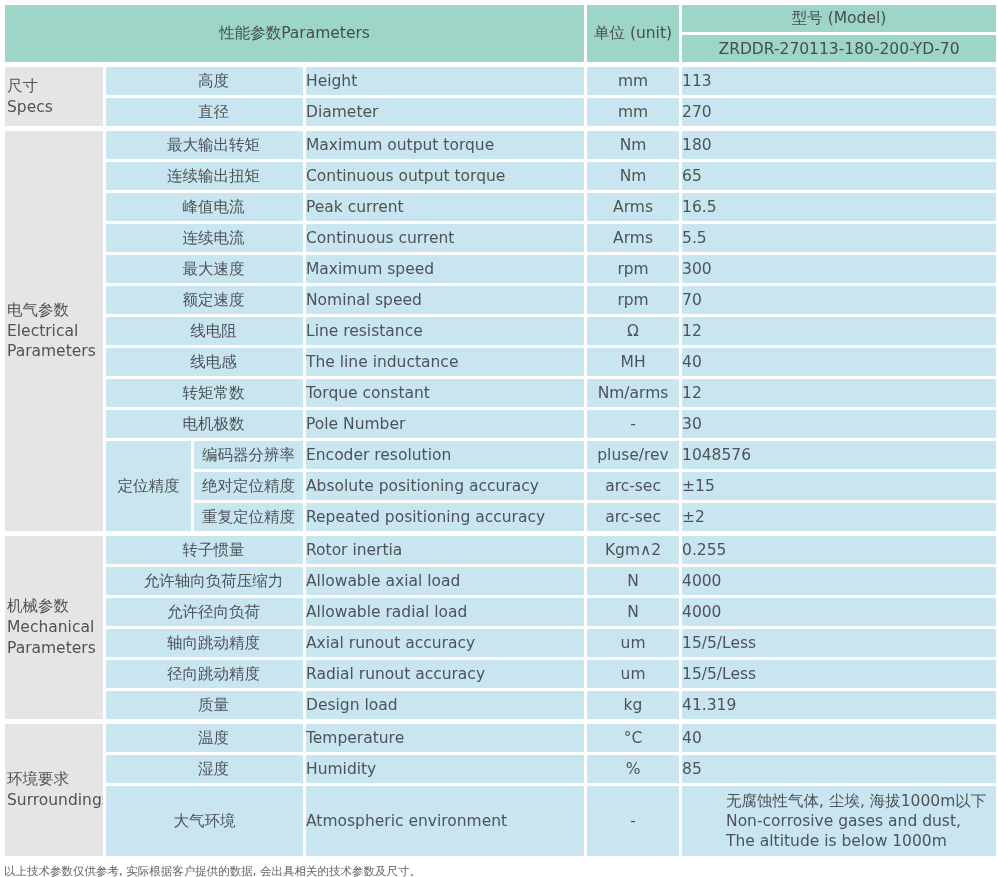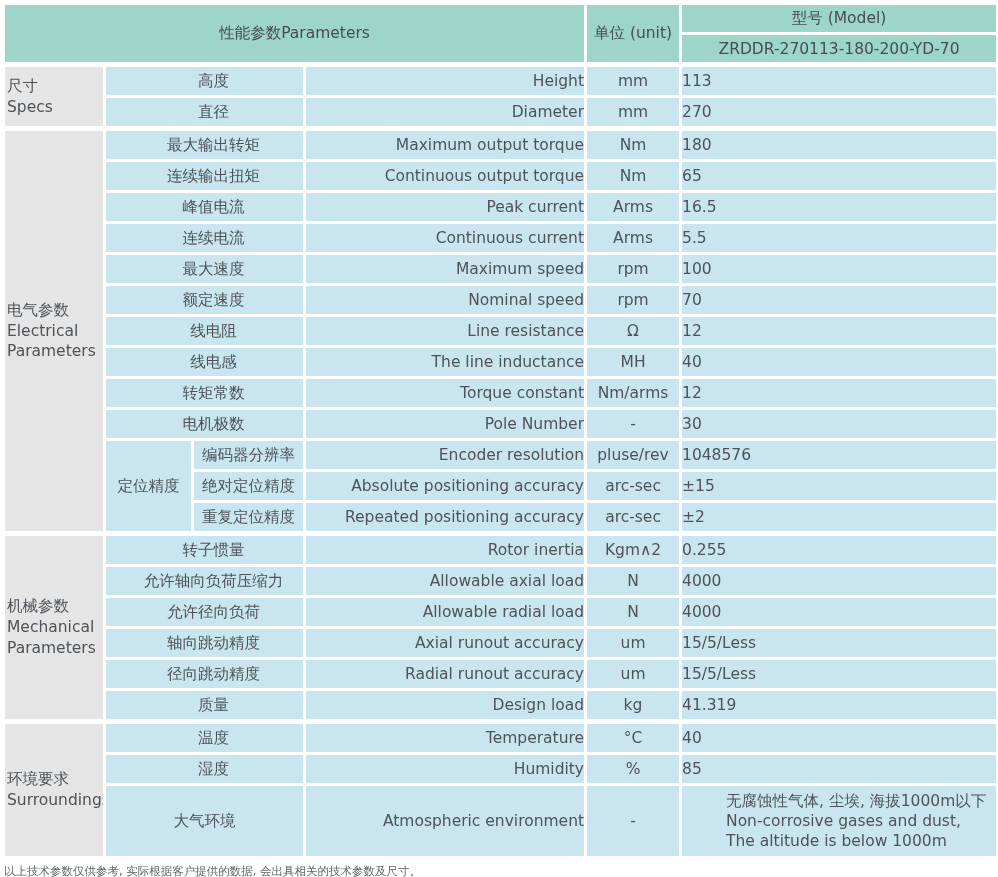--- a/index.html
+++ b/index.html
@@ -36,21 +36,21 @@
   td.section {
     background:#e5e5e5;
     text-align:left;
     line-height:1.35;
     white-space:normal;
     padding:0 2px;
   }
   td.cn   { text-align:center; padding-left:18px; }
   td.sub  { text-align:center; }
   td.grp  { text-align:center; }
-  td.en   { text-align:right; padding-left:6px; }
+  td.en   { text-align:left; }
   td.unit { text-align:center;margin-top:32px; }
   td.val  { }
   tr.st > th, tr.st > td { border-top-width:5px; }
   td.atmval { line-height:1.3; padding:4px 0; height:62px; }
   td.atmval span { display:block;margin-left:44px; }
   .footer { margin:5px 0 0 4px; color:#5e6569; }
   .footer .f-cn { font-size:11.5px; line-height:1.3; }
 </style>
 </head>
 <body>
@@ -117,21 +117,21 @@
   <tr>
     <td class="cn" colspan="2">连续电流</td>
     <td class="en">Continuous current</td>
     <td class="unit">Arms</td>
     <td class="val">5.5</td>
   </tr>
   <tr>
     <td class="cn" colspan="2">最大速度</td>
     <td class="en">Maximum speed</td>
     <td class="unit">rpm</td>
-    <td class="val">100</td>
+    <td class="val">300</td>
   </tr>
   <tr>
     <td class="cn" colspan="2">额定速度</td>
     <td class="en">Nominal speed</td>
     <td class="unit">rpm</td>
     <td class="val">70</td>
   </tr>
   <tr>
     <td class="cn" colspan="2">线电阻</td>
     <td class="en">Line resistance</td>

